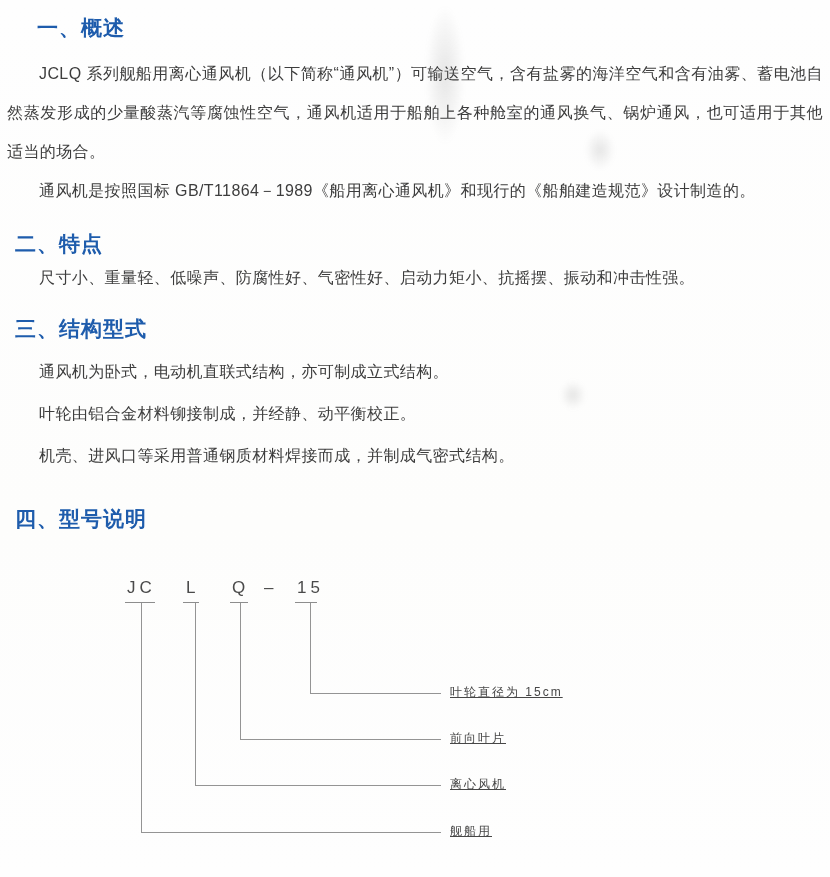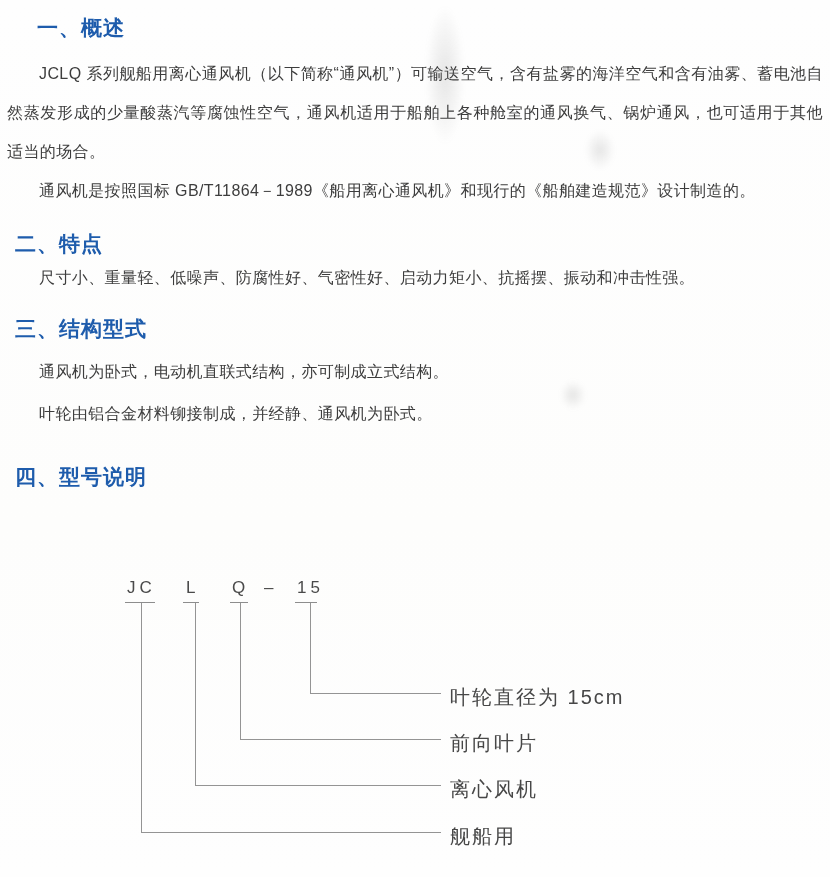--- a/index.html
+++ b/index.html
@@ -65,23 +65,24 @@
     letter-spacing:4px;
     white-space:nowrap;
   }
   .u-line{position:absolute;height:1px;background:#8d8d8d;top:42px;}
   .v-line{position:absolute;width:1px;background:#949494;top:43px;}
   .h-line{position:absolute;height:1px;background:#949494;}
   .dlabel{
     position:absolute;
     left:450px;
     color:#474747;
-    font-size:20px;
+    font-size:12px;
     letter-spacing:2px;
     white-space:nowrap;
+    text-decoration:underline;
   }
 </style>
 </head>
 <body>
 
 <div class="page">
   <div class="smudge s1"></div>
   <div class="smudge s2"></div>
   <div class="smudge s3"></div>
 
@@ -90,21 +91,22 @@
     <h2 class="sec first">一、概述</h2>
     <p class="body indent mt12">JCLQ 系列舰船用离心通风机（以下简称“通风机”）可输送空气，含有盐雾的海洋空气和含有油雾、蓄电池自然蒸发形成的少量酸蒸汽等腐蚀性空气，通风机适用于船舶上各种舱室的通风换气、锅炉通风，也可适用于其他适当的场合。</p>
     <p class="body indent">通风机是按照国标 GB/T11864－1989《船用离心通风机》和现行的《船舶建造规范》设计制造的。</p>
 
     <h2 class="sec h2m">二、特点</h2>
     <p class="body indent">尺寸小、重量轻、低噪声、防腐性好、气密性好、启动力矩小、抗摇摆、振动和冲击性强。</p>
 
     <h2 class="sec h3m">三、结构型式</h2>
     <div class="s3">
       <p class="body indent first3">通风机为卧式，电动机直联式结构，亦可制成立式结构。</p>
-      <p class="body indent">叶轮由铝合金材料铆接制成，并经静、通风机为卧式。</p>
+      <p class="body indent">叶轮由铝合金材料铆接制成，并经静、动平衡校正。</p>
+      <p class="body indent">机壳、进风口等采用普通钢质材料焊接而成，并制成气密式结构。</p>
     </div>
 
     <h2 class="sec h4m">四、型号说明</h2>
   </div>
 
   <div class="diagram">
 
     <span class="code-part" style="left:127px">JC</span>
     <span class="code-part" style="left:186px">L</span>
     <span class="code-part" style="left:232px">Q</span>

